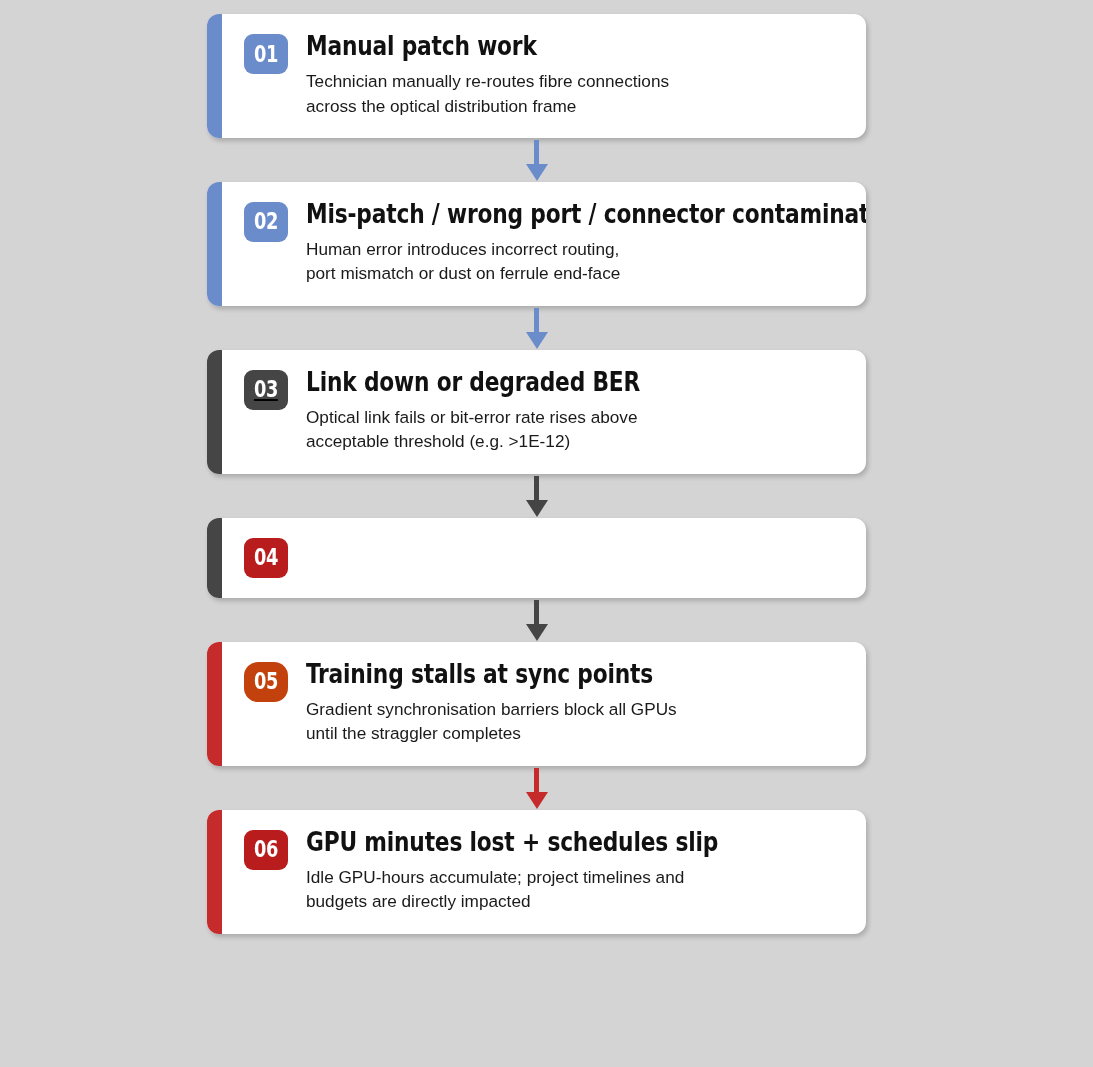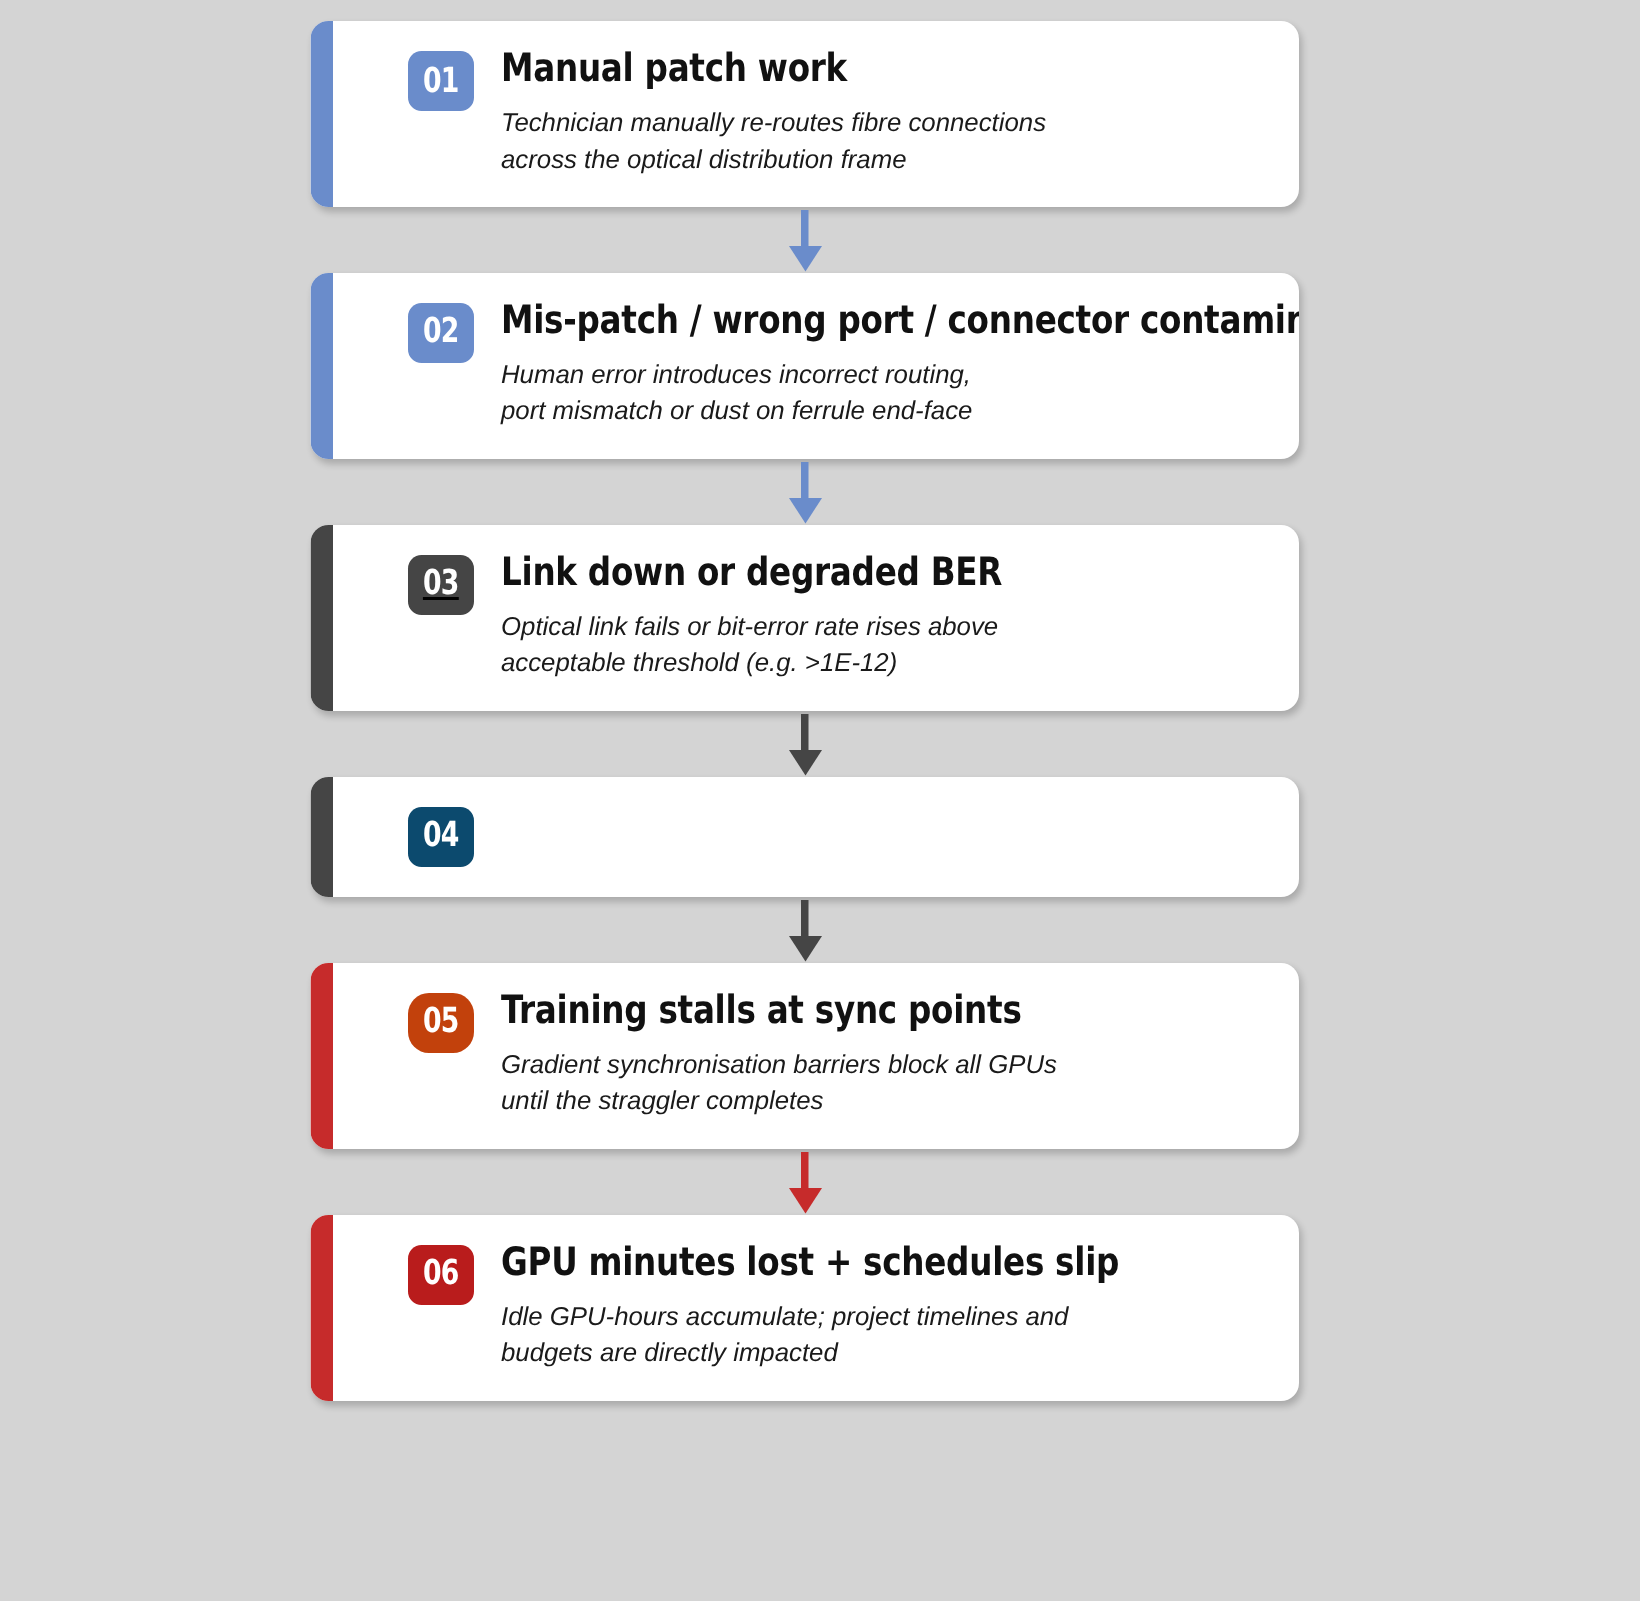--- a/index.html
+++ b/index.html
@@ -29,21 +29,20 @@
 
   
   .card {
     position: relative;
     display: flex;
     background: #ffffff;
     border-radius: 12px;
     box-shadow: 2px 3px 5px rgba(0,0,0,0.20);
     overflow: hidden;
     box-sizing: border-box;
-    gap: 28px;
   }
 
   .accent {
     flex: 0 0 15px;
     width: 15px;
     align-self: stretch;
   }
 
   .card-body {
     flex: 1 1 auto;
@@ -91,21 +90,20 @@
     transform: scaleX(0.93);
     white-space: nowrap;
   }
 
   .card-desc {
     margin: 0;
     color: #1a1a1a;
     font-size: 17.2px;
     line-height: 1.42;
     white-space: pre-line;
-    font-style: italic;
   }
 
   
   .arrow {
     height: 44px;
     display: flex;
     align-items: center;
     justify-content: center;
     position: relative;
   }
@@ -178,21 +176,21 @@
           </div>
         </div>
       </div>
       <div class="arrow">
         <div class="shaft" style="background: rgb(69, 69, 69);"></div>
         <div class="head" style="border-top-color: rgb(69, 69, 69);"></div>
       </div>
       <div class="card">
         <div class="accent" style="background: rgb(69, 69, 69);"></div>
         <div class="card-body">
-          <div class="badge" style="background: #0c4a6e;">
+          <div class="badge" style="background: #b91c1c;">
             <span>04</span>
           </div>
         </div>
       </div>
       <div class="arrow">
         <div class="shaft" style="background: rgb(69, 69, 69);"></div>
         <div class="head" style="border-top-color: rgb(69, 69, 69);"></div>
       </div>
       <div class="card">
         <div class="accent" style="background: rgb(198, 43, 43);"></div>

